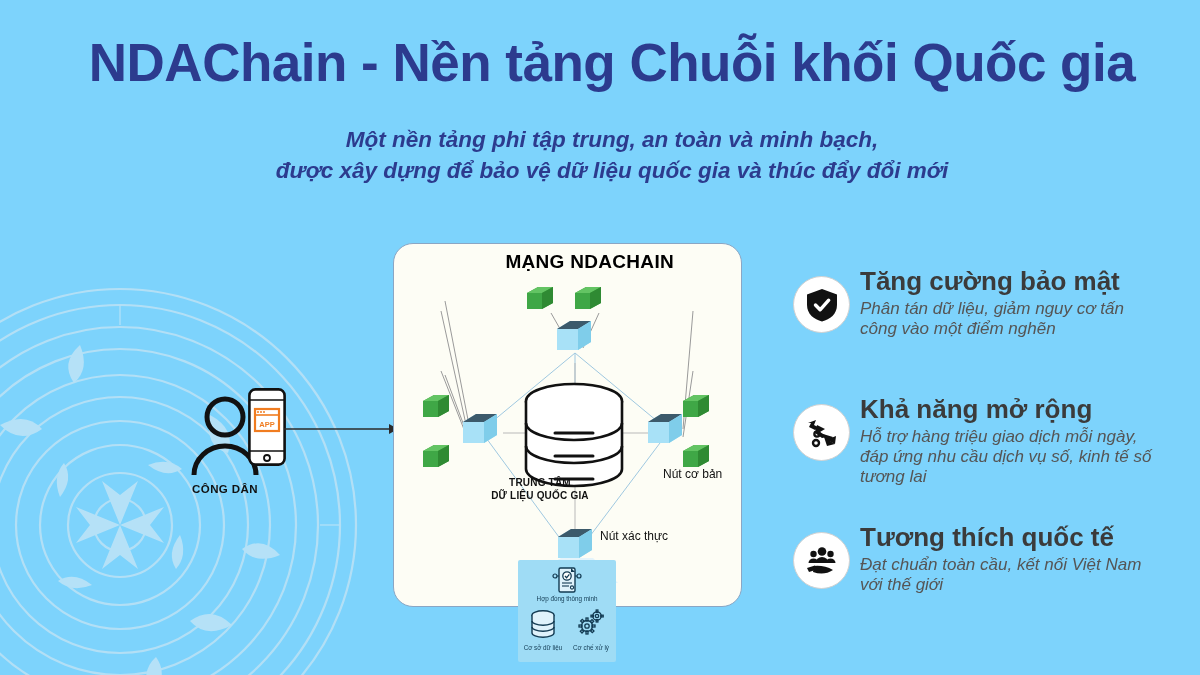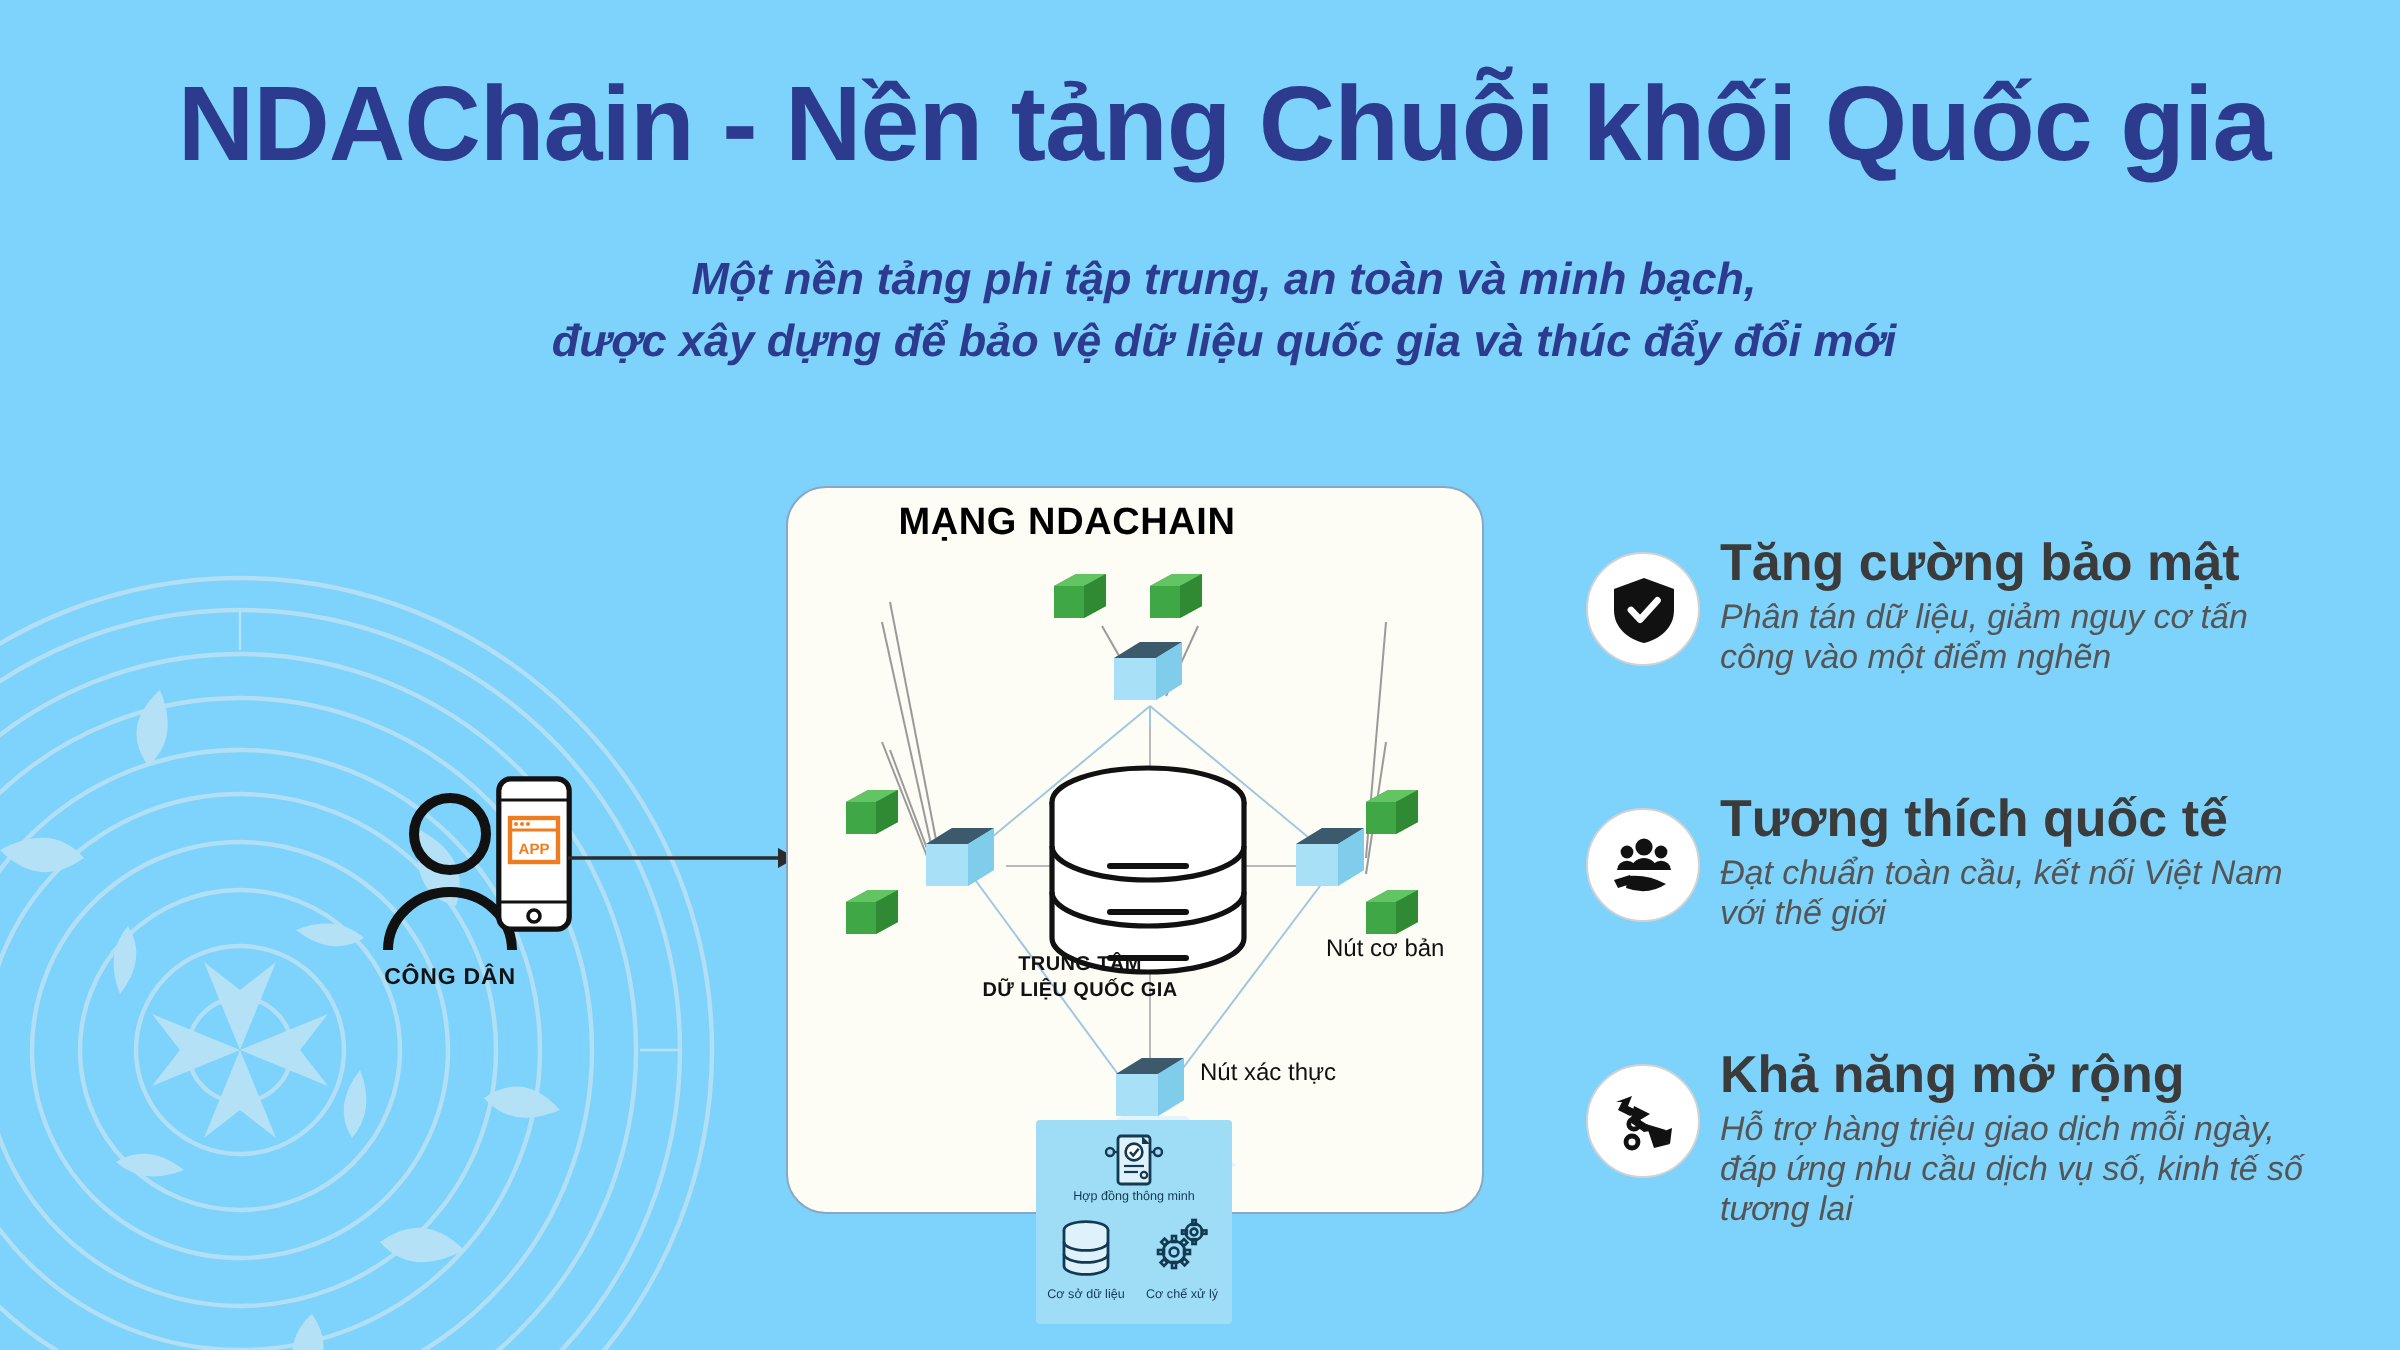--- a/index.html
+++ b/index.html
@@ -33,21 +33,21 @@
   }
   .phone{position:absolute;left:248px;top:388px;width:38px;height:78px;}
   .arrow{position:absolute;left:284px;top:418px;width:114px;height:22px;}
 
   
   .panel{
     position:absolute;left:393px;top:243px;width:347px;height:362px;
     background:#fdfdf5;border:1.6px solid #8aa6c4;border-radius:20px;
   }
   .panel-title{
-    position:absolute;left:393px;top:251px;width:281px;text-align:center;
+    position:absolute;left:393px;top:251px;width:281px;text-align:right;
     font-size:19px;font-weight:bold;color:#000;letter-spacing:.3px;
   }
   .netsvg{position:absolute;left:393px;top:243px;width:347px;height:400px;overflow:visible;}
 
   .dc-label{
     position:absolute;left:470px;top:477px;width:140px;text-align:center;
     font-size:10px;font-weight:bold;color:#111;line-height:12.5px;letter-spacing:.2px;
   }
   .basic-label{position:absolute;left:663px;top:467px;font-size:12px;color:#111;}
   .verify-label{position:absolute;left:600px;top:529px;font-size:12px;color:#111;}
@@ -319,52 +319,52 @@
         </svg>
       </div>
       <div class="f-body">
         <div class="f-title">Tăng cường bảo mật</div>
         <div class="f-desc">Phân tán dữ liệu, giảm nguy cơ tấn công vào một điểm nghẽn</div>
       </div>
     </div>
 
     <div class="feature">
       <div class="f-icon">
+        <svg width="34" height="34" viewBox="0 0 34 34">
+          <g fill="#111">
+            <path d="M3 7 L11 4 L9 9 L15 12 L10 14 L4 11 L6 7 Z"></path>
+            <path d="M12 9 L20 13 L15 16 L23 21 L17 22 L10 17 Z"></path>
+            <path d="M18 18 L28 21 L25 25 L30 28 L22 30 L20 24 Z"></path>
+            <path d="M26 22 L31 20 L30 28 L24 25 Z"></path>
+          </g>
+          <circle cx="12" cy="18" r="2.6" fill="none" stroke="#111" stroke-width="2.4"></circle>
+          <circle cx="11" cy="27" r="3" fill="none" stroke="#111" stroke-width="2.4"></circle>
+        </svg>
+      </div>
+      <div class="f-body">
+        <div class="f-title">Khả năng mở rộng</div>
+        <div class="f-desc">Hỗ trợ hàng triệu giao dịch mỗi ngày, đáp ứng nhu cầu dịch vụ số, kinh tế số tương lai</div>
+      </div>
+    </div>
+
+    <div class="feature">
+      <div class="f-icon">
         <svg width="34" height="32" viewBox="0 0 34 32">
           <g fill="#111">
             <circle cx="17" cy="6.5" r="4.3"></circle>
             <path d="M10.5 18 a6.5 6 0 0 1 13 0 Z"></path>
             <circle cx="8.5" cy="9" r="3.2"></circle>
             <path d="M3.5 18 a5 4.6 0 0 1 10 0 Z"></path>
             <circle cx="25.5" cy="9" r="3.2"></circle>
             <path d="M20.5 18 a5 4.6 0 0 1 10 0 Z"></path>
             <path d="M2 23 L10 20.5 L12 24.5 L4 27 Z"></path>
             <path d="M9 21 q10 -1 19 4 q-9 6 -20 2 Z"></path>
           </g>
         </svg>
       </div>
       <div class="f-body">
         <div class="f-title">Tương thích quốc tế</div>
         <div class="f-desc">Đạt chuẩn toàn cầu, kết nối Việt Nam với thế giới</div>
       </div>
     </div>
 
-    <div class="feature">
-      <div class="f-icon">
-        <svg width="34" height="34" viewBox="0 0 34 34">
-          <g fill="#111">
-            <path d="M3 7 L11 4 L9 9 L15 12 L10 14 L4 11 L6 7 Z"></path>
-            <path d="M12 9 L20 13 L15 16 L23 21 L17 22 L10 17 Z"></path>
-            <path d="M18 18 L28 21 L25 25 L30 28 L22 30 L20 24 Z"></path>
-            <path d="M26 22 L31 20 L30 28 L24 25 Z"></path>
-          </g>
-          <circle cx="12" cy="18" r="2.6" fill="none" stroke="#111" stroke-width="2.4"></circle>
-          <circle cx="11" cy="27" r="3" fill="none" stroke="#111" stroke-width="2.4"></circle>
-        </svg>
-      </div>
-      <div class="f-body">
-        <div class="f-title">Khả năng mở rộng</div>
-        <div class="f-desc">Hỗ trợ hàng triệu giao dịch mỗi ngày, đáp ứng nhu cầu dịch vụ số, kinh tế số tương lai</div>
-      </div>
-    </div>
-
   </div>
 </div>
 
 </body></html>

